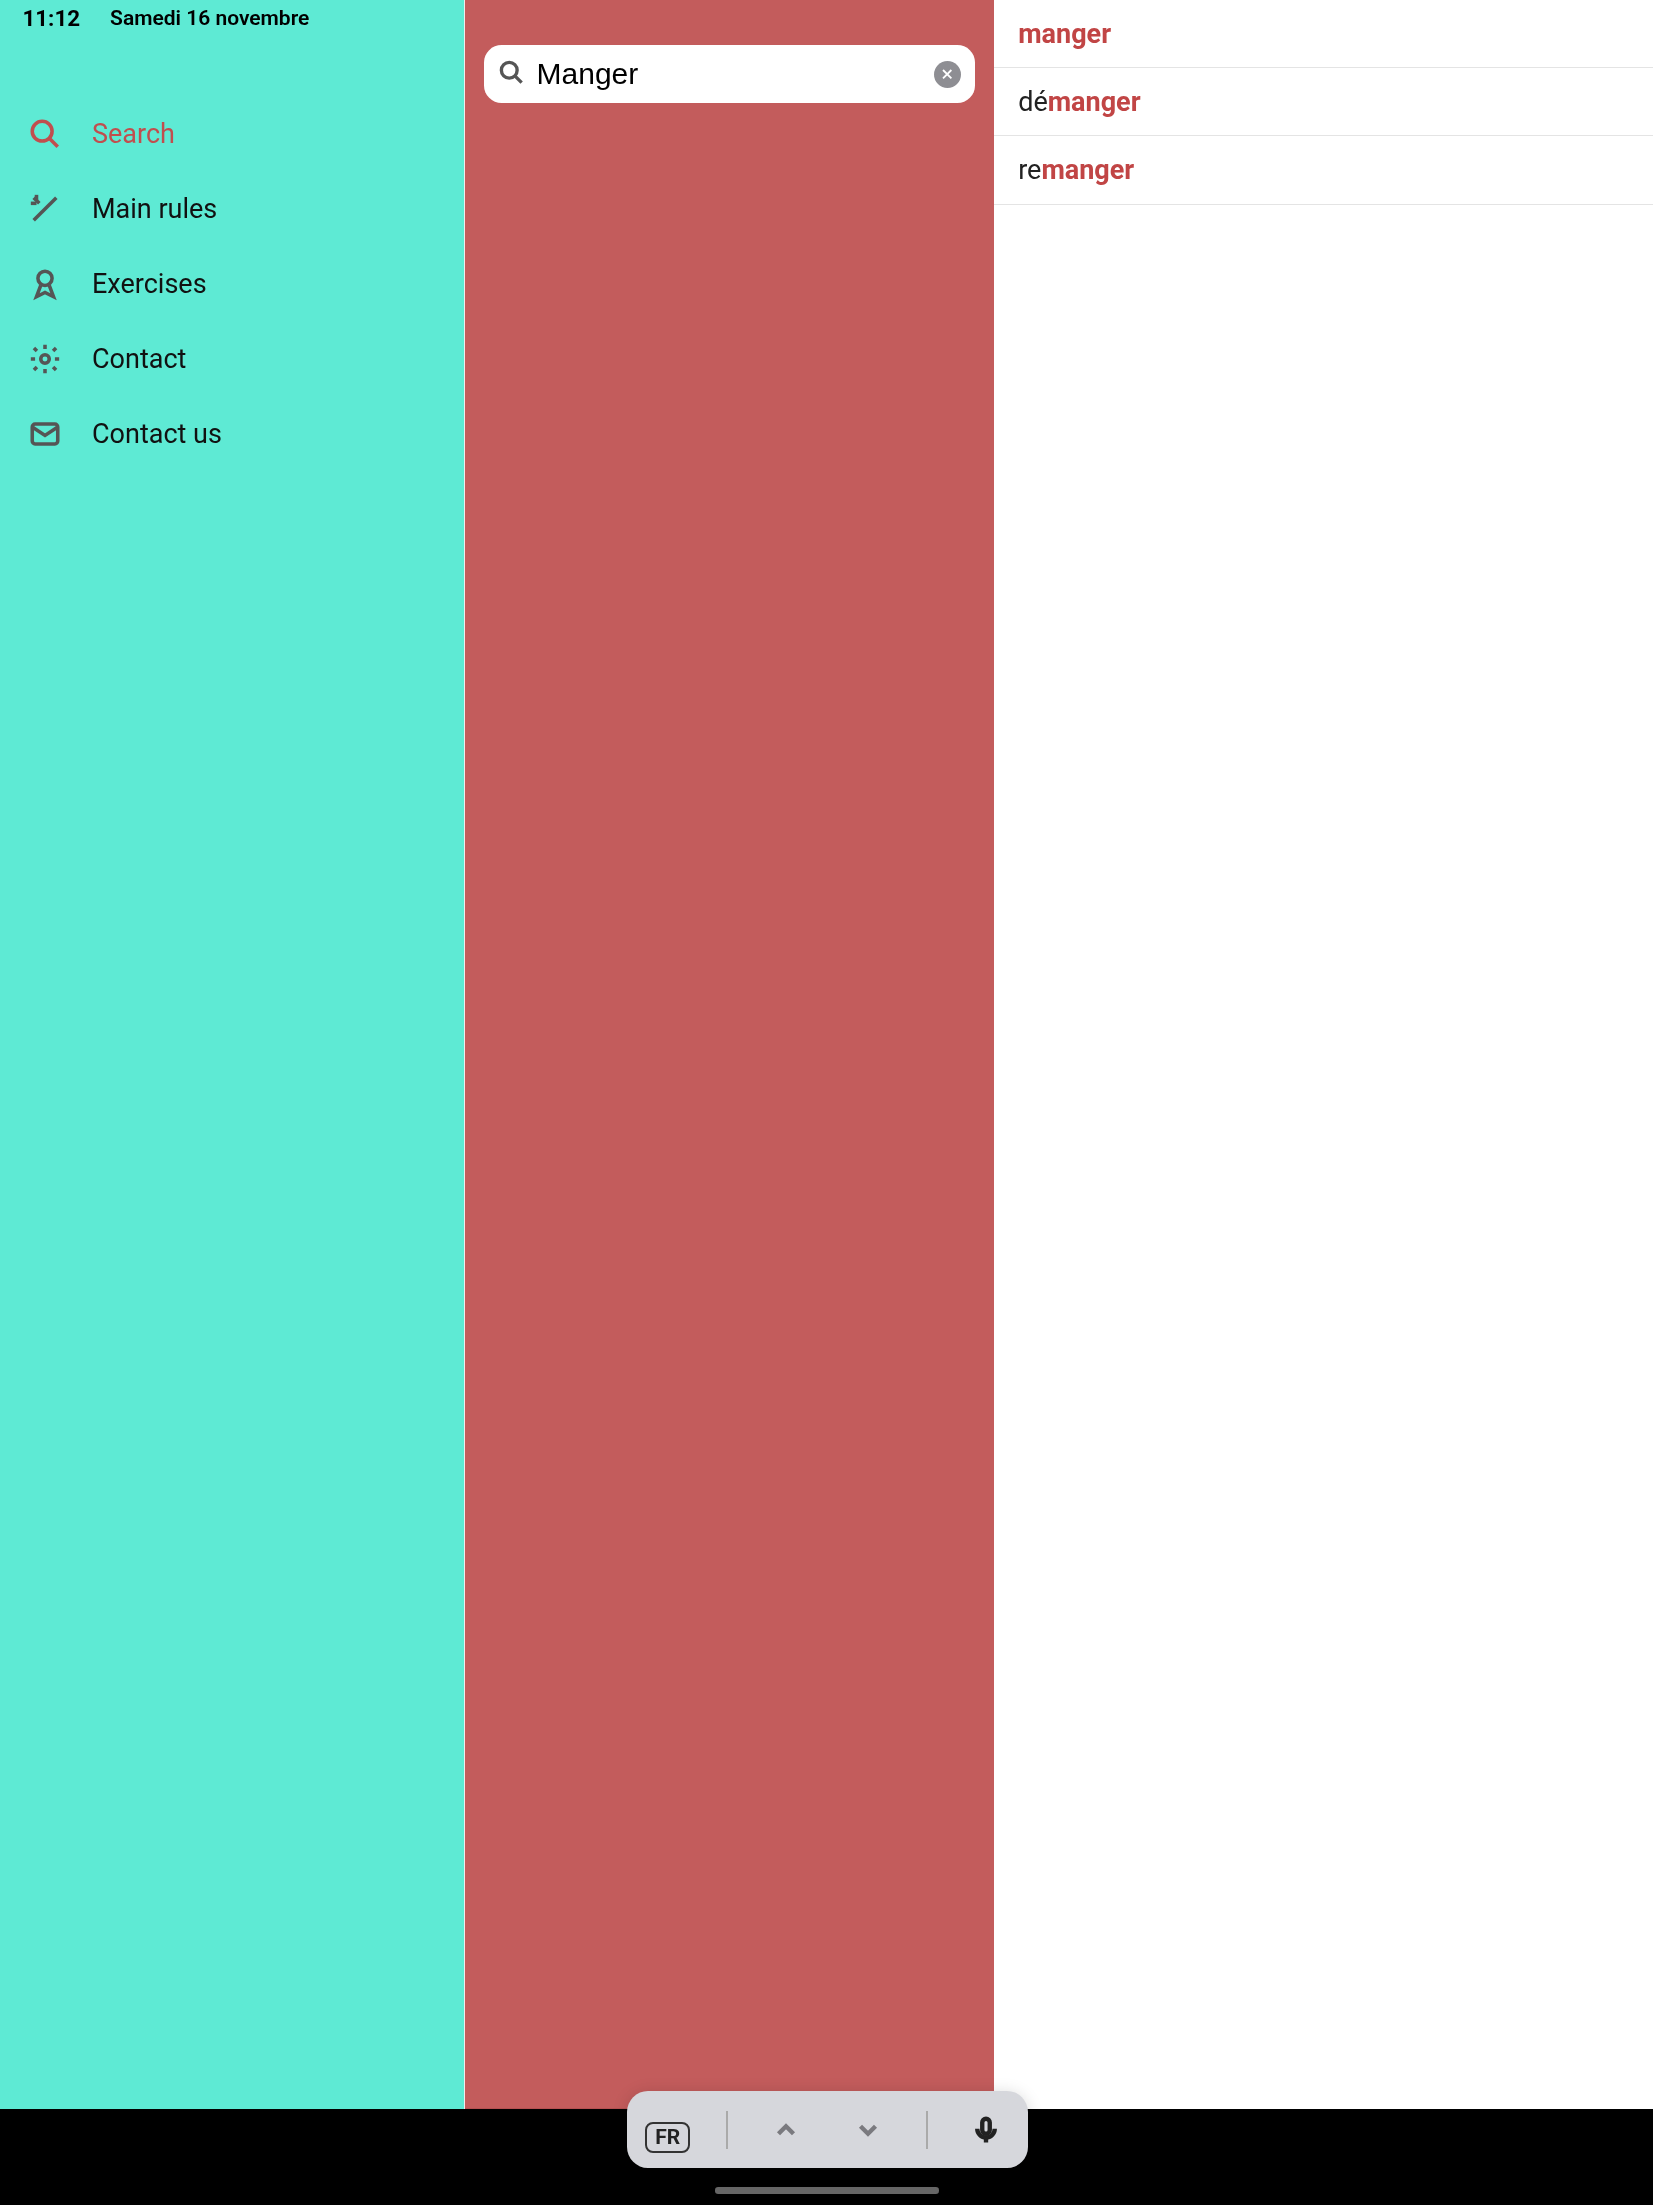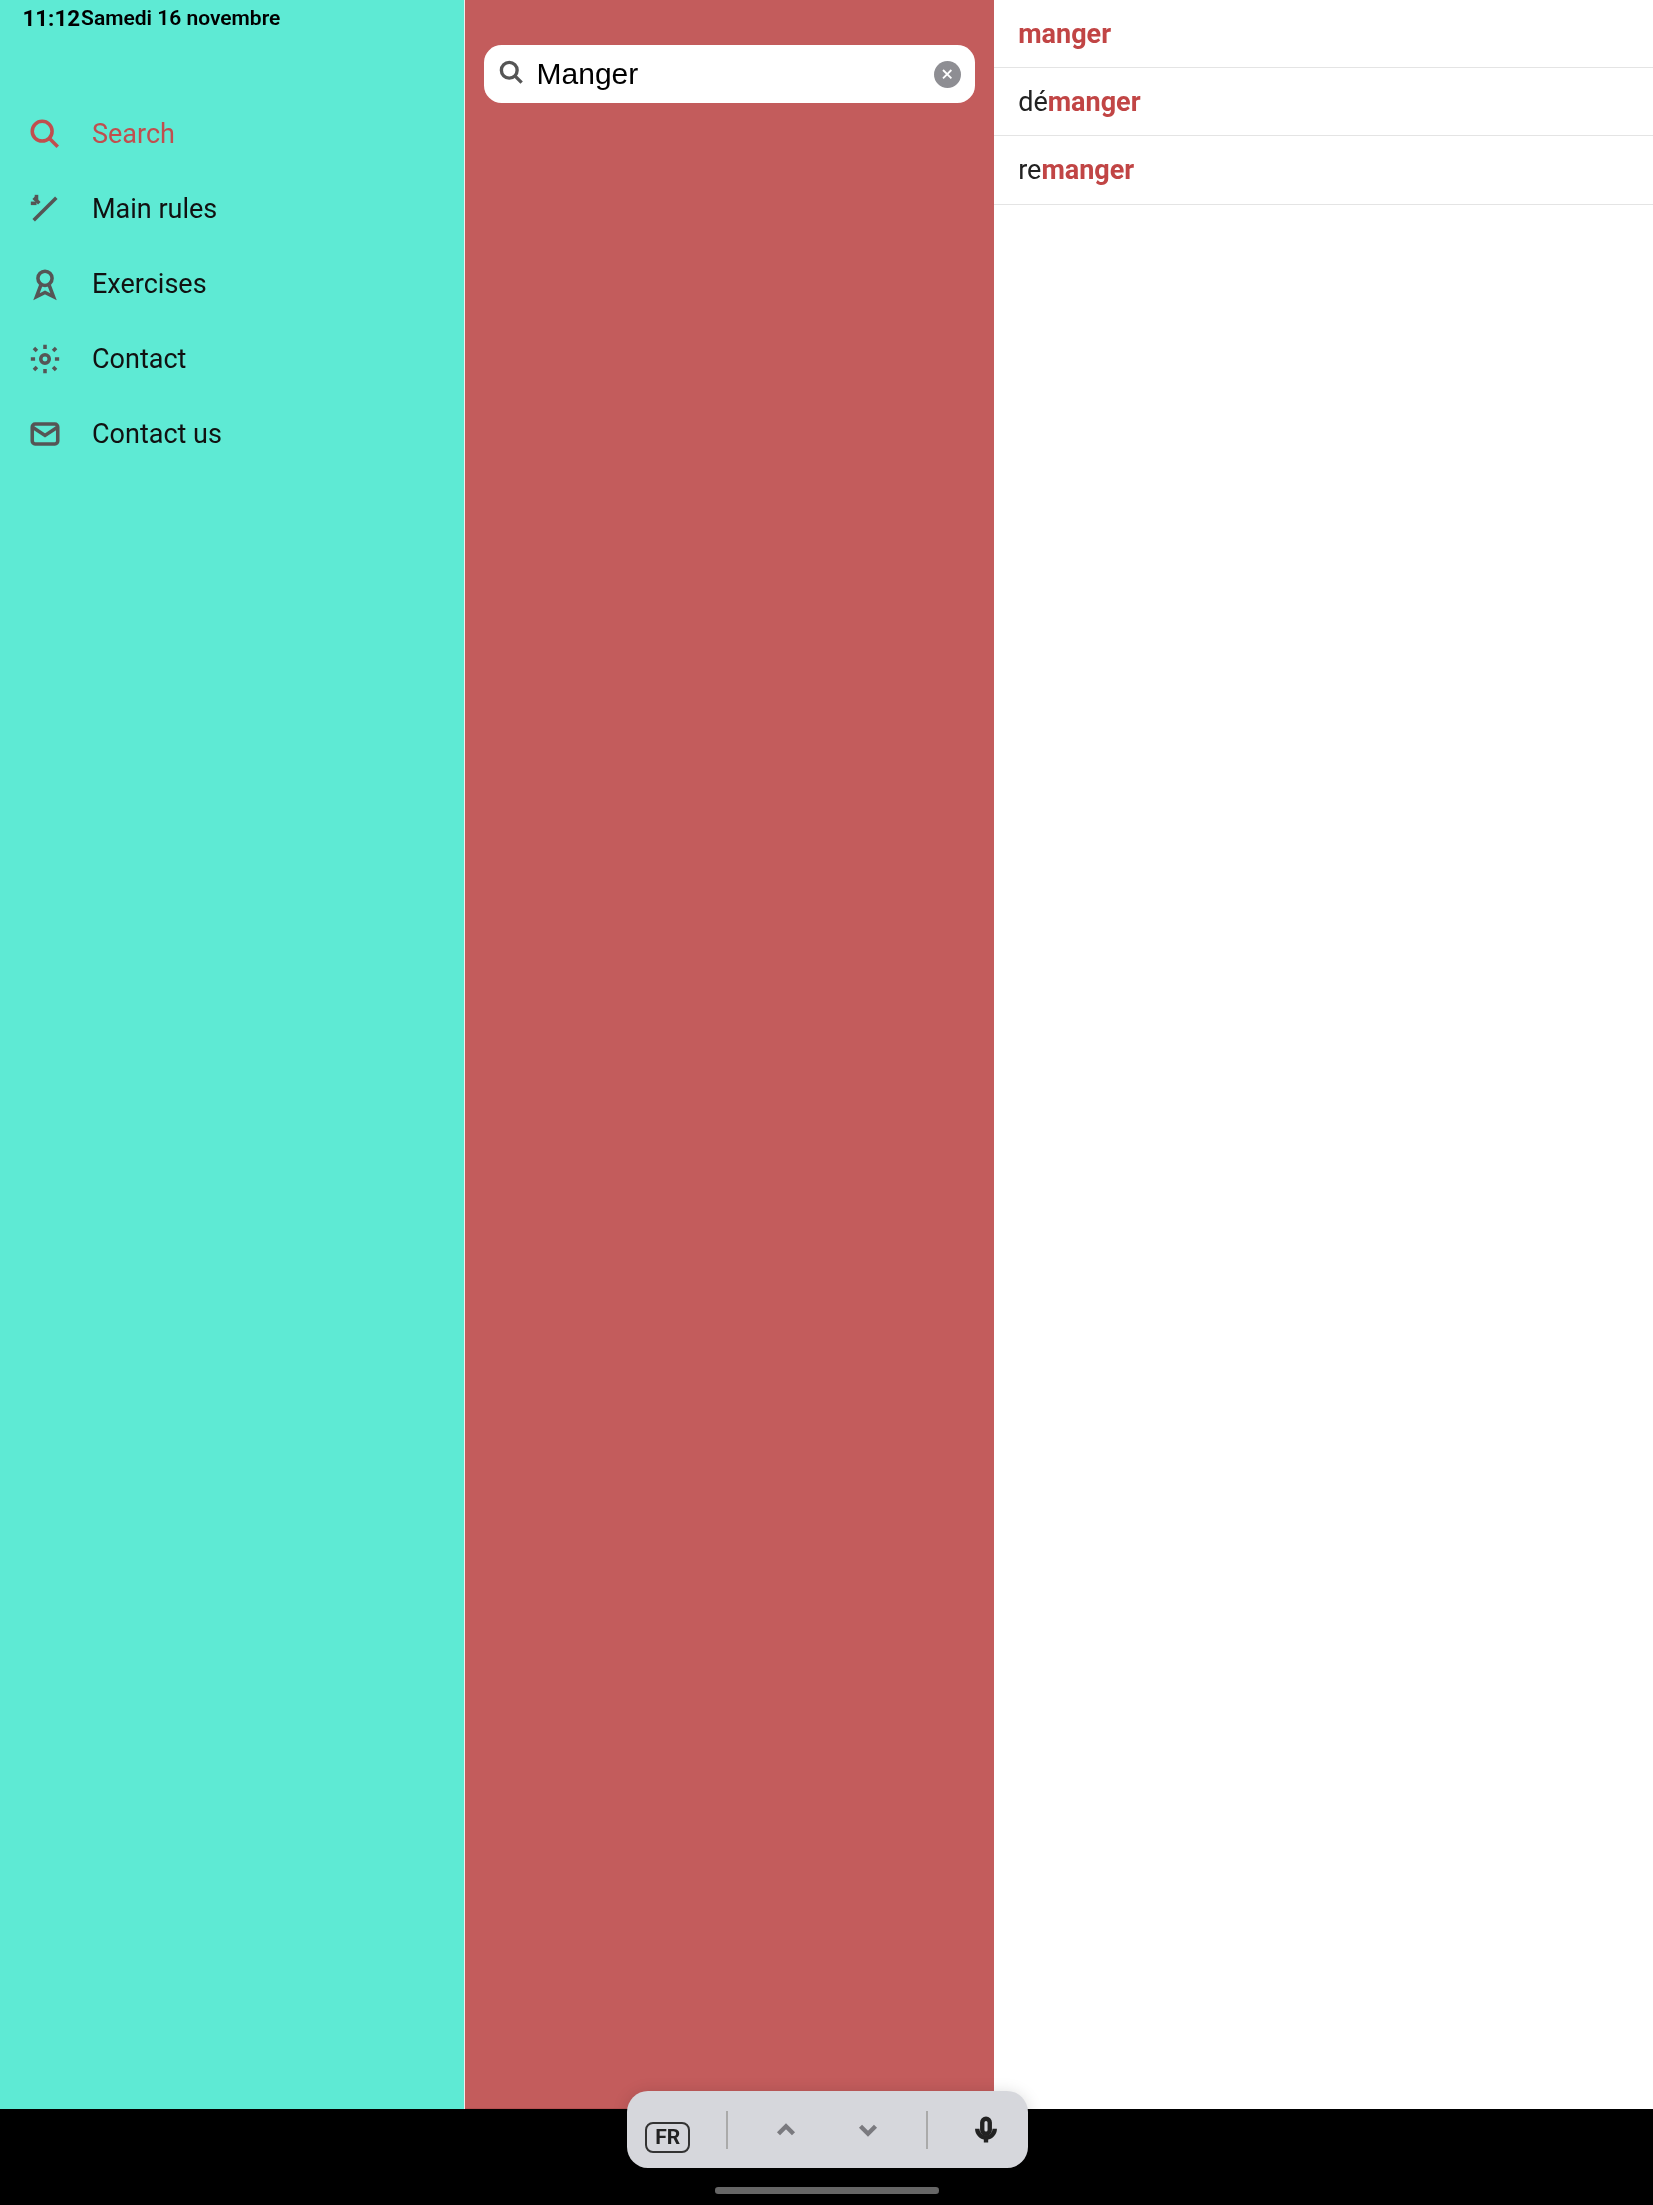--- a/index.html
+++ b/index.html
@@ -22,21 +22,21 @@
     align-items: center;
     justify-content: space-between;
     padding: 0 22.4px;
     font-size: 22.4px;
     font-weight: 600;
     color: #000;
     position: absolute;
     top: 0; left: 0; right: 0;
     z-index: 20;
   }
-  .status-left { display: flex; align-items: center; gap: 1px; }
+  .status-left { display: flex; align-items: center; gap: 30px; }
   .status-right { display: flex; align-items: center; gap: 8px; color: #fff; }
   .status-date { font-weight: 600; font-size: 21px; }
   .status-time { font-weight: 700; font-size: 22.4px; }
 
   
   .main { flex: 1; display: flex; height: 100%; }
 
   .sidebar {
     width: 465px;
     background: #5eead4;

